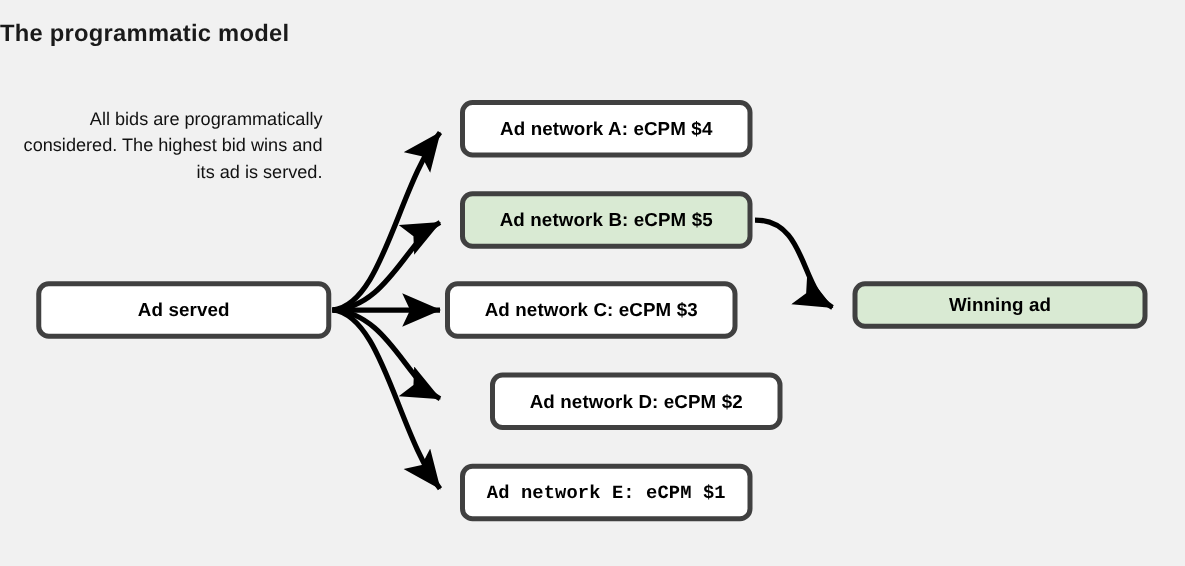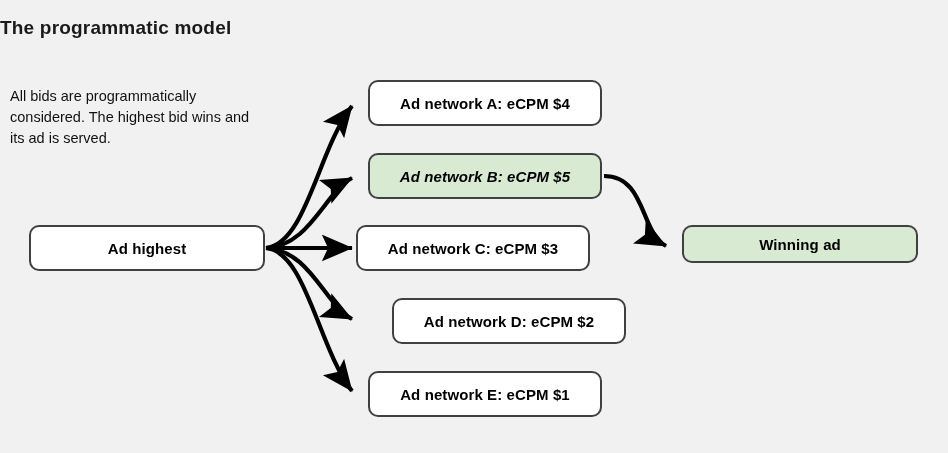--- a/index.html
+++ b/index.html
@@ -23,21 +23,21 @@
     position: absolute;
     left: 0;
     top: 0;
     width: 948px;
     height: 453px;
     pointer-events: none;
   }
   .node {
     position: absolute;
     box-sizing: border-box;
-    border: 2px solid #404040;
+    border: 4px solid #404040;
     border-radius: 10px;
     background: #ffffff;
     display: flex;
     align-items: center;
     justify-content: center;
     font-size: 15px;
     font-weight: bold;
     color: #000000;
     letter-spacing: 0.1px;
     z-index: 2;
@@ -53,33 +53,33 @@
     font-size: 19px;
     font-weight: bold;
     color: #1a1a1a;
     letter-spacing: 0.2px;
   }
   #caption {
     position: absolute;
     left: 10px;
     top: 86px;
     width: 248px;
-    text-align: left;
+    text-align: right;
     font-size: 14.5px;
     line-height: 21px;
     color: #111111;
     font-weight: normal;
   }
   
   #node-ad-request { left: 29px;  top: 225px; width: 236px; height: 46px; }
   #node-network-a  { left: 368px; top: 80px;  width: 234px; height: 46px; }
-  #node-network-b  { left: 368px; top: 153px; width: 234px; height: 46px; font-style: italic; }
+  #node-network-b  { left: 368px; top: 153px; width: 234px; height: 46px; }
   #node-network-c  { left: 356px; top: 225px; width: 234px; height: 46px; }
   #node-network-d  { left: 368px; top: 298px; width: 234px; height: 46px; margin-left: 24px; }
-  #node-network-e  { left: 368px; top: 371px; width: 234px; height: 46px; }
+  #node-network-e  { left: 368px; top: 371px; width: 234px; height: 46px; font-family: Liberation Mono, monospace; }
   #node-winning-ad { left: 682px; top: 225px; width: 236px; height: 38px; }
 </style>
 </head>
 <body>
 
 <div id="stage">
 
   <div id="title">The programmatic model</div>
 
   <div id="caption">All bids are programmatically considered. The highest bid wins and its ad is served.</div>
@@ -95,21 +95,21 @@
       <path d="M266,248 C306,244 318,150 352,106" marker-end="url(#arrowhead)"></path>
       <path d="M266,248 C310,246 325,192 352,178" marker-end="url(#arrowhead)"></path>
       <path d="M266,248 L352,248" marker-end="url(#arrowhead)"></path>
       <path d="M266,248 C310,250 325,305 352,319" marker-end="url(#arrowhead)"></path>
       <path d="M266,248 C306,252 318,347 352,391" marker-end="url(#arrowhead)"></path>
       <path d="M604,176 C646,176 640,232 666,246" marker-end="url(#arrowhead)"></path>
     </g>
   </svg>
 
   <div id="node-ad-request" class="node">
-    <span>Ad highest</span>
+    <span>Ad served</span>
   </div>
 
   <div id="node-network-a" class="node">
     <span>Ad network A: eCPM $4</span>
   </div>
 
   <div id="node-network-b" class="node highlight">
     <span>Ad network B: eCPM $5</span>
   </div>
 

